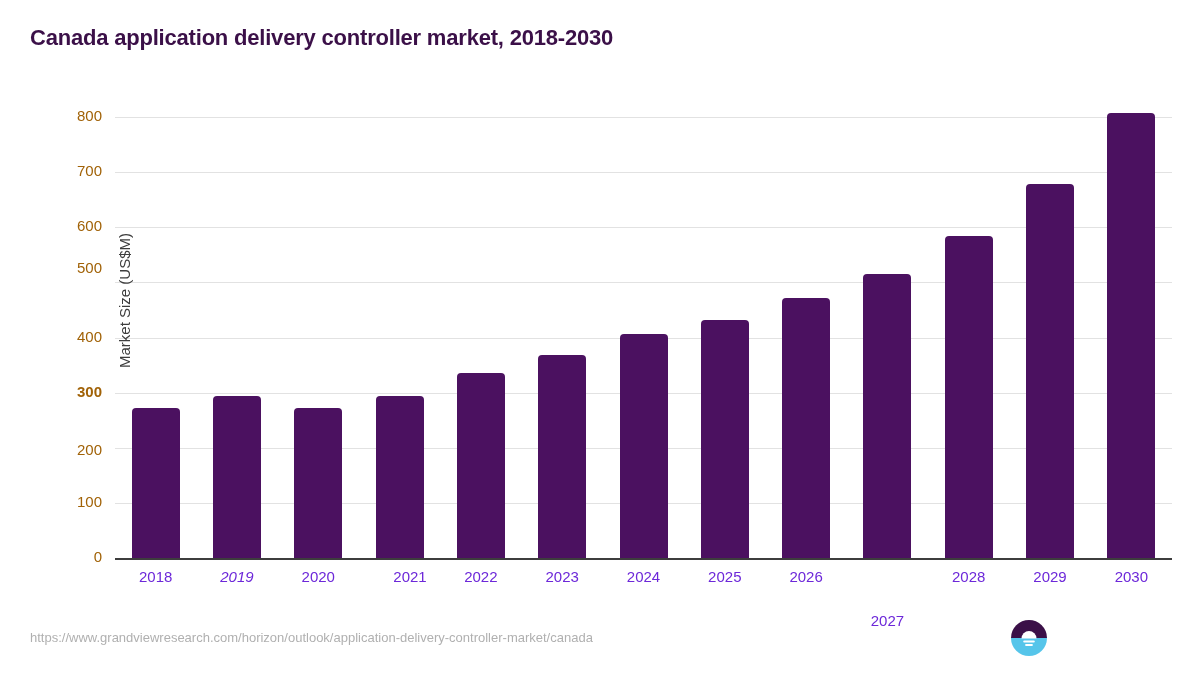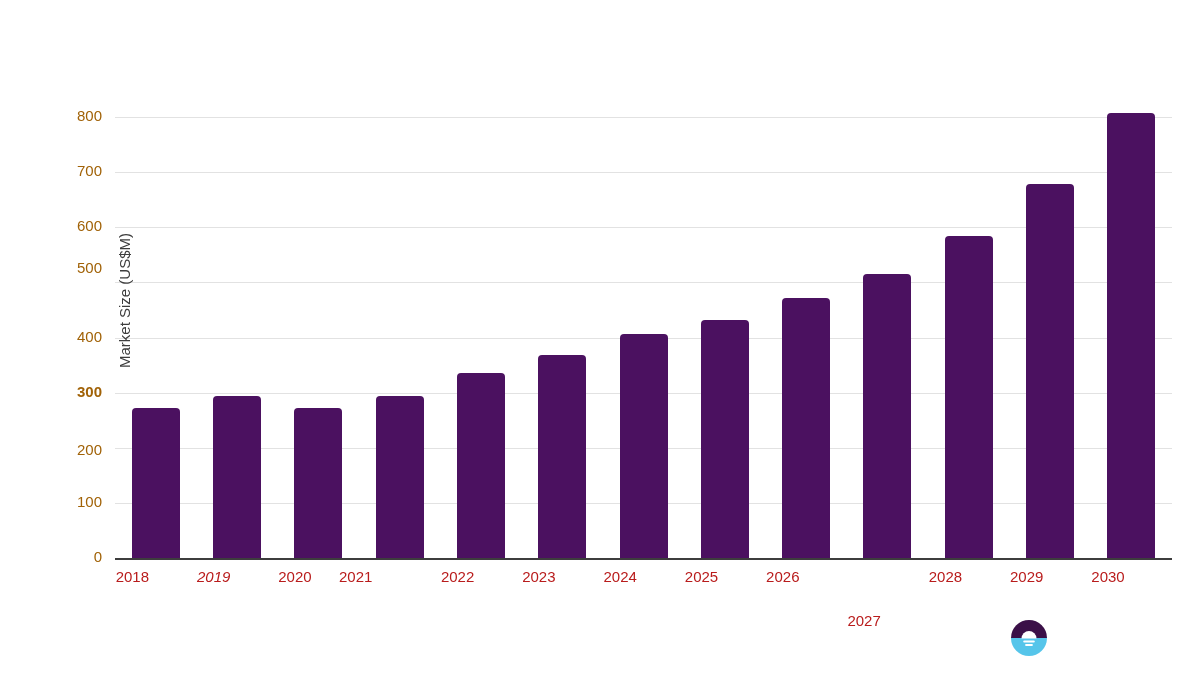--- a/index.html
+++ b/index.html
@@ -90,22 +90,22 @@
     background: #4b1160;
     border-top-left-radius: 4px;
     border-top-right-radius: 4px;
   }
 
   
   .x-tick-label {
     position: absolute;
     top: 568px;
     font-size: 15px;
-    color: #b91c1c;
-    text-align: left;
+    color: #6d28d9;
+    text-align: center;
     white-space: nowrap;
   }
 
   
   #source-url {
     position: absolute;
     left: 30px;
     top: 630px;
     font-size: 13px;
     color: #b0b0b0;
@@ -144,20 +144,21 @@
     color: #6b6b7b;
     letter-spacing: 1.35px;
     line-height: 11px;
   }
 </style>
 </head>
 <body>
 
 <div id="page">
 
+  <div id="chart-title">Canada application delivery controller market, 2018-2030</div>
 
   <div id="plot-area">
     <div id="gridlines">
         <div class="gridline" style="top: 441px; background: transparent;"></div>
         <div class="gridline" style="top: 385.875px;"></div>
         <div class="gridline" style="top: 330.75px;"></div>
         <div class="gridline" style="top: 275.625px;"></div>
         <div class="gridline" style="top: 220.5px;"></div>
         <div class="gridline" style="top: 165.375px;"></div>
         <div class="gridline" style="top: 110.25px;"></div>
@@ -194,32 +195,33 @@
       <div class="y-tick-label" style="left: 40px; width: 62px; top: 162.125px;">700</div>
       <div class="y-tick-label" style="left: 40px; width: 62px; top: 107px;">800</div>
     </div>
 
   <div id="y-axis-title">Market Size (US$M)</div>
 
   <div id="x-axis-labels">
       <div class="x-tick-label" style="left: 115.654px; width: 80px;">2018</div>
       <div class="x-tick-label" style="left: 196.962px; width: 80px; font-style: italic;">2019</div>
       <div class="x-tick-label" style="left: 278.269px; width: 80px;">2020</div>
-      <div class="x-tick-label" style="left: 339px; width: 80px;">2021</div>
+      <div class="x-tick-label" style="left: 370px; width: 80px;">2021</div>
       <div class="x-tick-label" style="left: 440.885px; width: 80px;">2022</div>
       <div class="x-tick-label" style="left: 522.192px; width: 80px;">2023</div>
       <div class="x-tick-label" style="left: 603.5px; width: 80px;">2024</div>
       <div class="x-tick-label" style="left: 684.808px; width: 80px;">2025</div>
       <div class="x-tick-label" style="left: 766.115px; width: 80px;">2026</div>
       <div class="x-tick-label" style="left: 847.423px; width: 80px; margin-top: 44px;">2027</div>
       <div class="x-tick-label" style="left: 928.731px; width: 80px;">2028</div>
       <div class="x-tick-label" style="left: 1010.04px; width: 80px;">2029</div>
       <div class="x-tick-label" style="left: 1091.35px; width: 80px;">2030</div>
     </div>
 
+  <div id="source-url">https://www.grandviewresearch.com/horizon/outlook/application-delivery-controller-market/canada</div>
 
   <div id="logo">
     <div id="logo-mark">
       <svg width="36" height="36" viewBox="0 0 36 36" xmlns="http://www.w3.org/2000/svg">
         <defs>
           <clipPath id="circ">
               <circle cx="18" cy="18" r="18"></circle>
             </clipPath>
         </defs>
         <g clip-path="url(#circ)">

